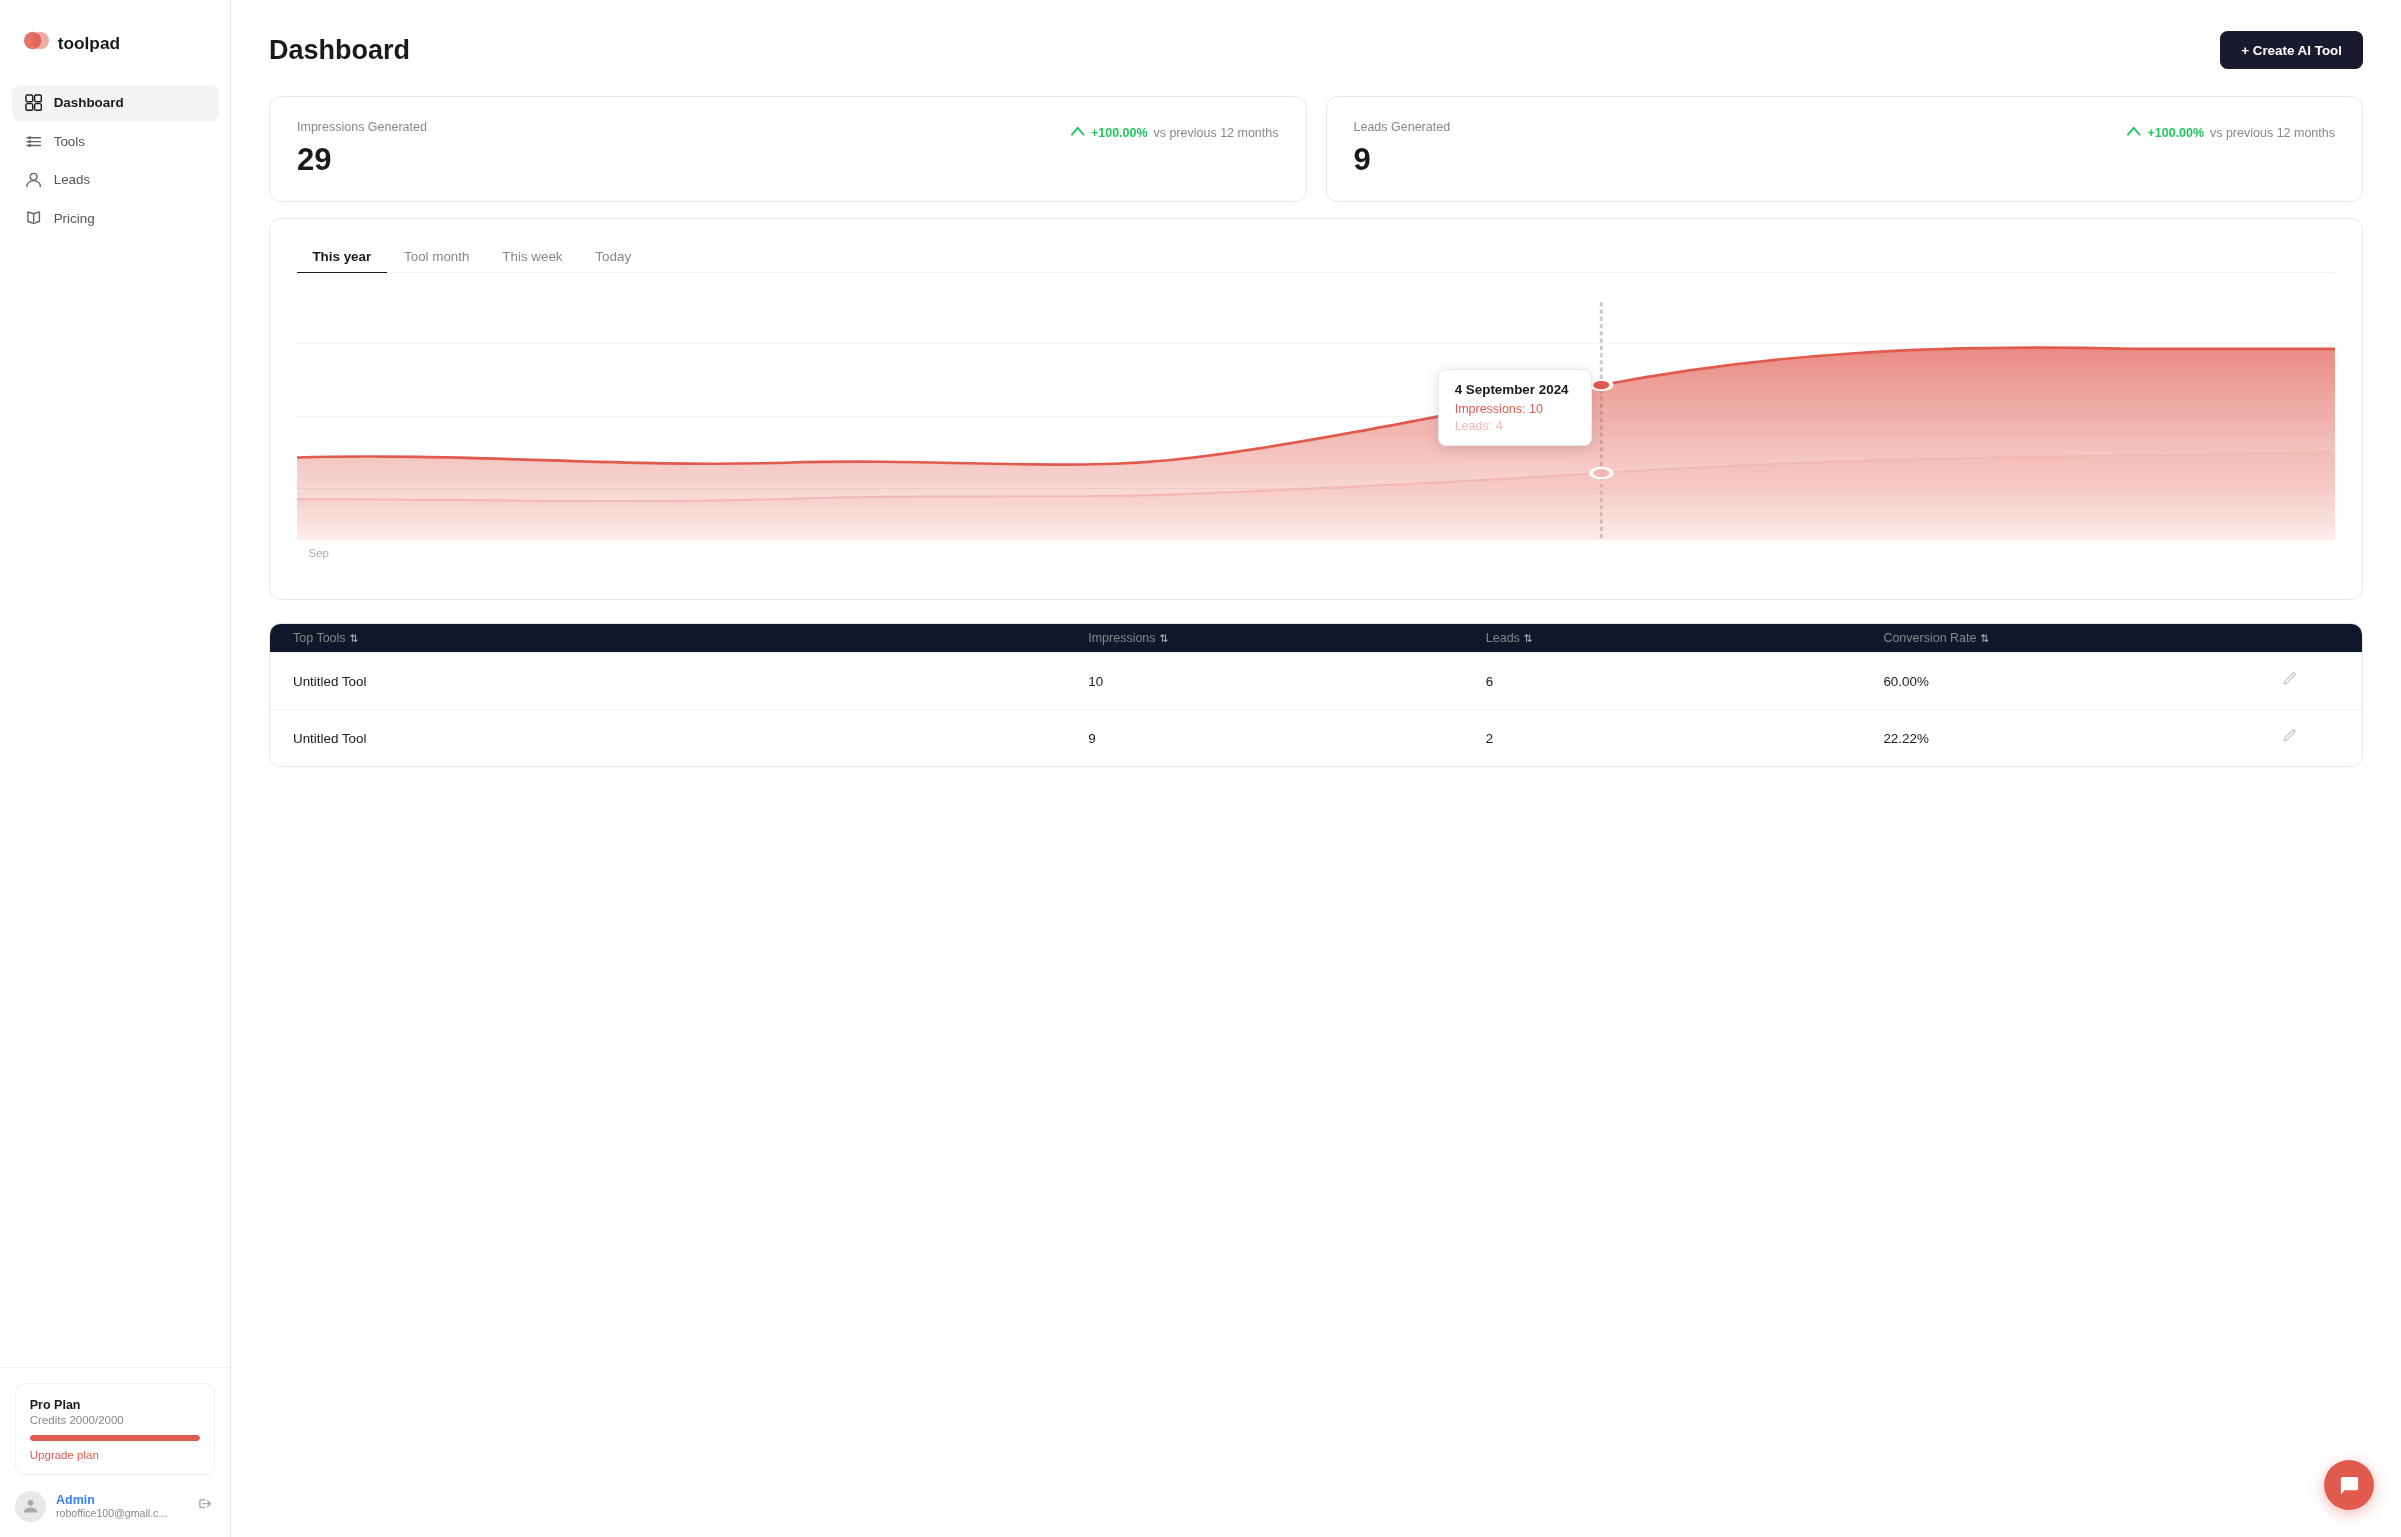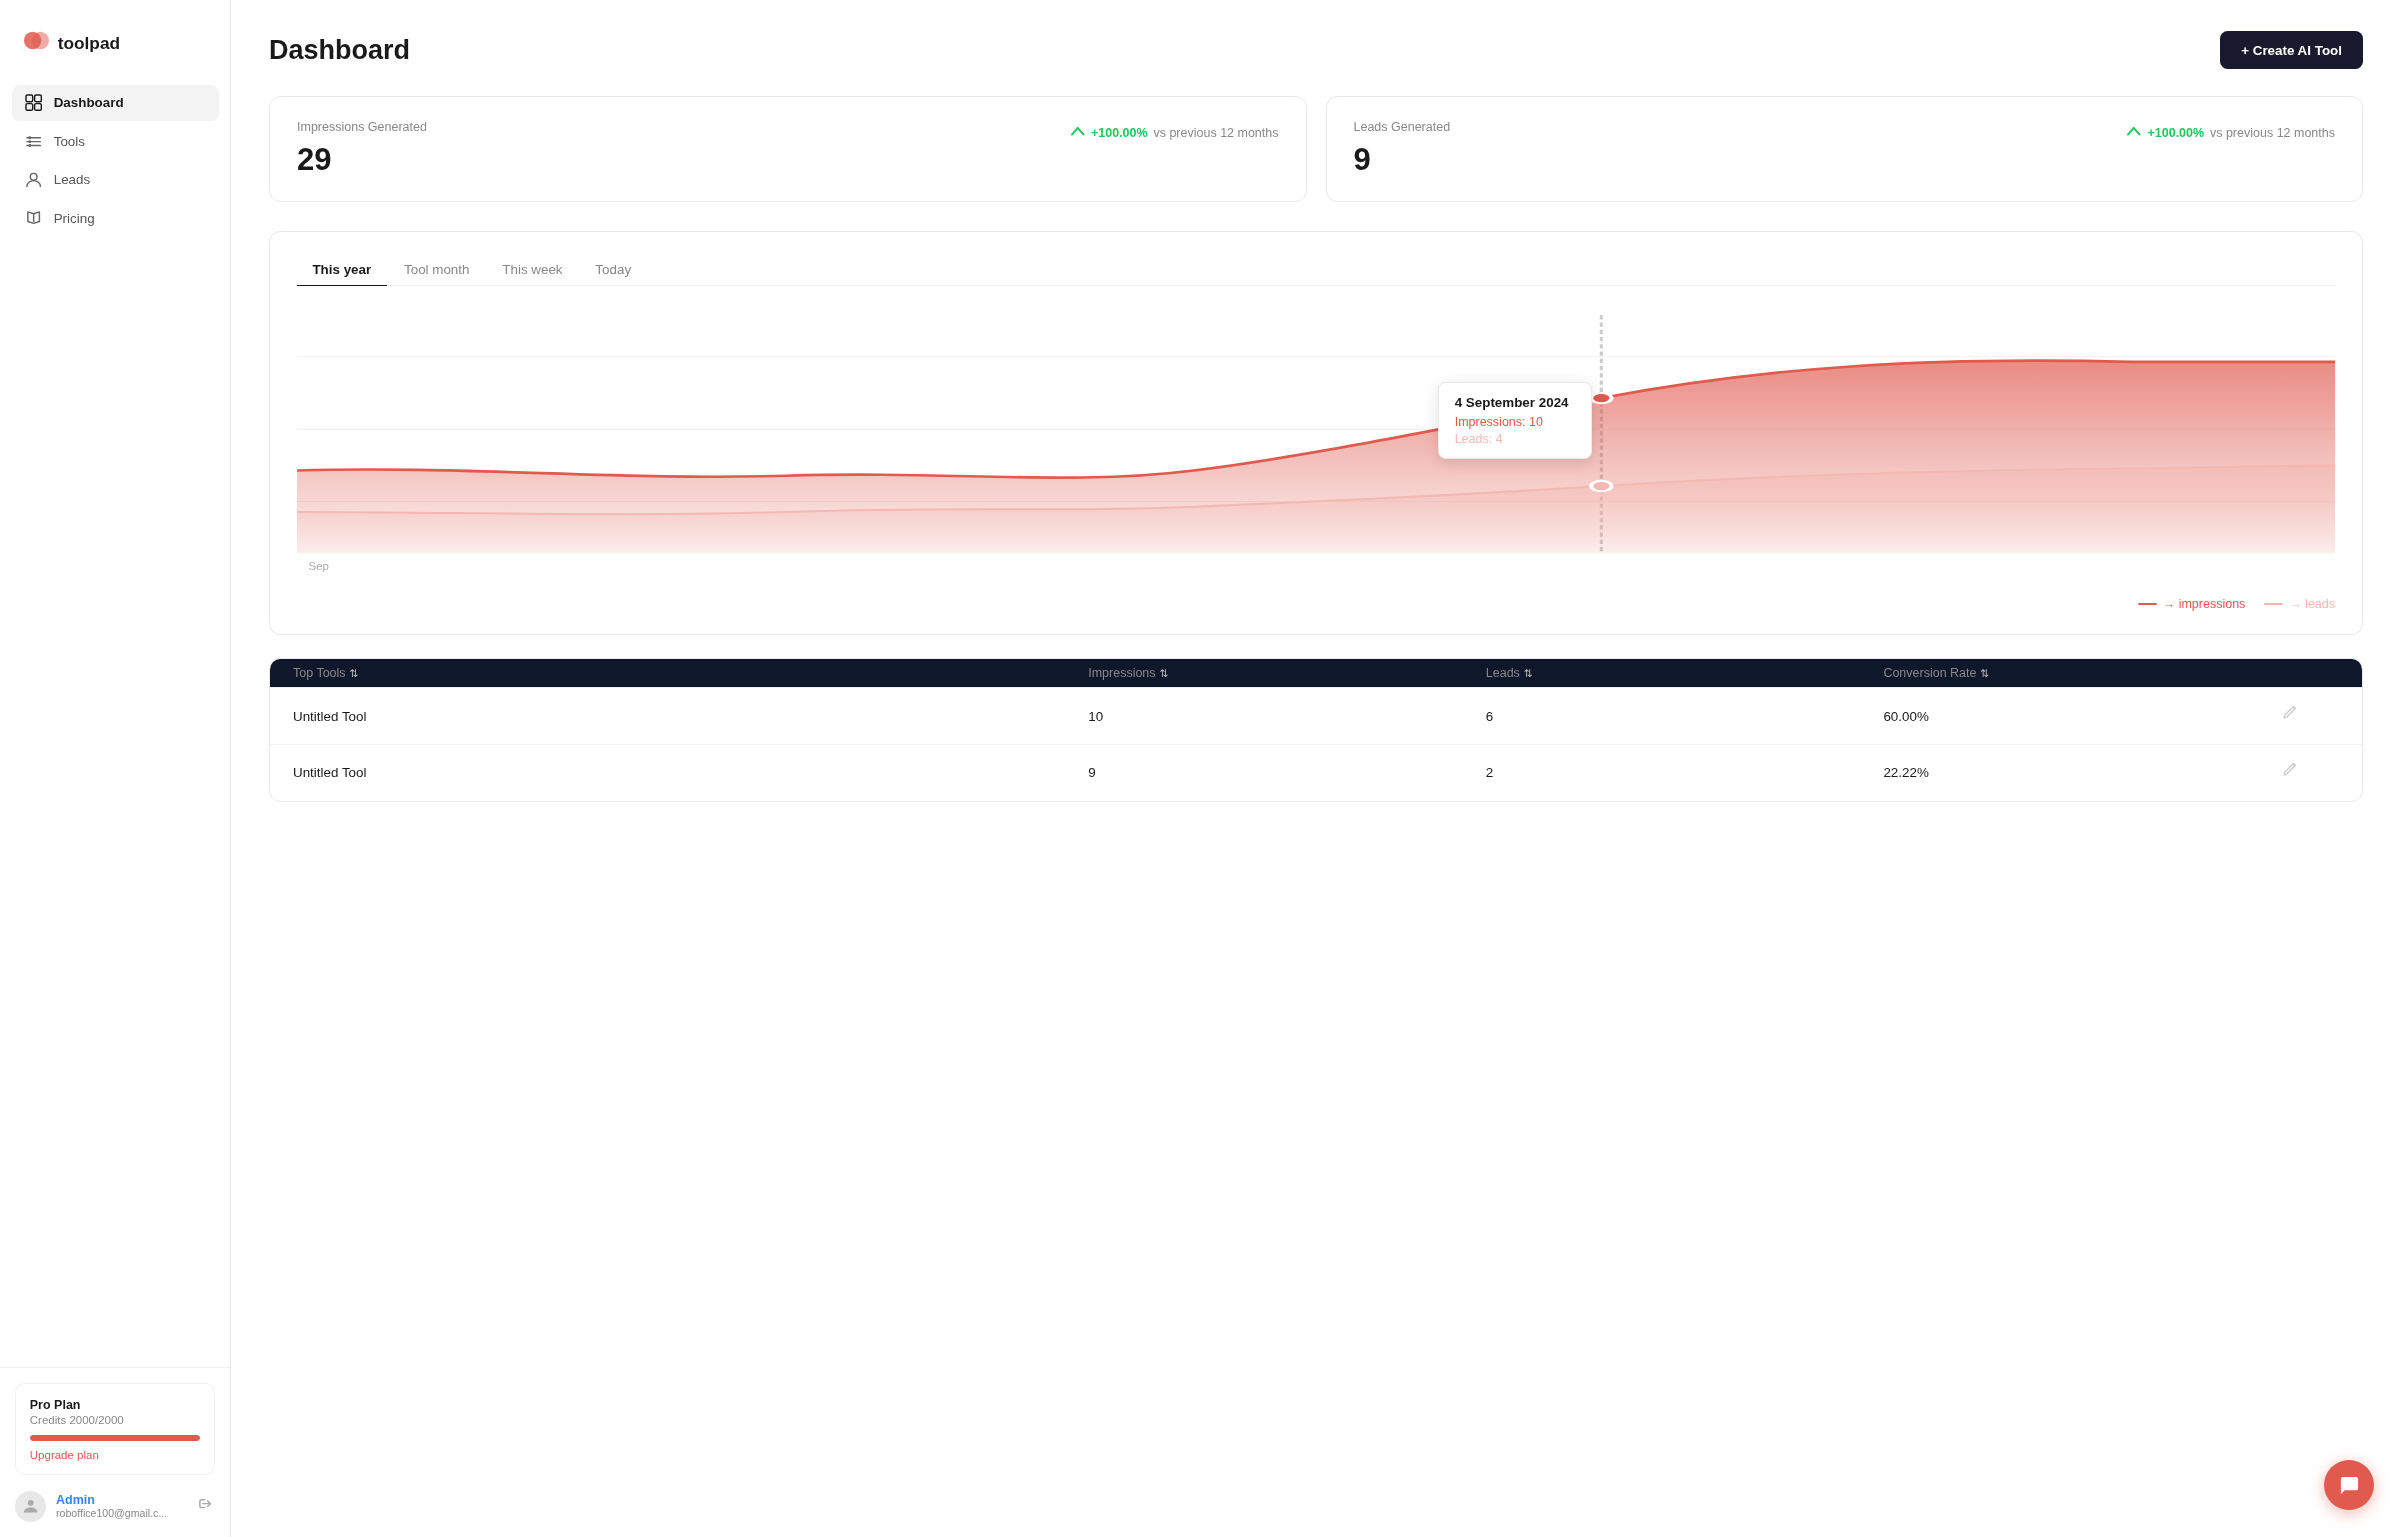--- a/index.html
+++ b/index.html
@@ -144,21 +144,21 @@
       display: flex;
       align-items: center;
       gap: 5.8px;
     }
 
     
     .stats-row {
       display: grid;
       grid-template-columns: 1fr 1fr;
       gap: 19px;
-      margin-bottom: 29px;
+      margin-bottom: 16px;
     }
     .stat-card {
       background: #fff;
       border: 1px solid #e8e8e8;
       border-radius: 11.5px;
       padding: 23px 27px;
     }
     .stat-label { font-size: 12.5px; color: #888; margin-bottom: 7.7px; }
     .stat-value { font-size: 31px; font-weight: 700; color: #1a1a1a; }
     .stat-change {
@@ -493,34 +493,20 @@
           <span>4</span>
         </div>
       </div>
 
       
       <div style="position:absolute; bottom:0; left:0; padding-left:11.5px;">
         <span class="chart-x-label">Sep</span>
       </div>
     </div>
 
-    <div class="chart-legend">
-      <div class="legend-item">
-        <div class="legend-line legend-impressions"></div>
-        <span class="legend-label-impressions">
-          → <span>impressions</span>
-        </span>
-      </div>
-      <div class="legend-item">
-        <div class="legend-line legend-leads"></div>
-        <span class="legend-label-leads">
-          → <span>leads</span>
-        </span>
-      </div>
-    </div>
   </div>
 
   <div class="table-section">
     <div class="table-header-row">
       <div class="table-col-header">
         <span>Top Tools</span>
         <span class="sort-icon">⇅</span>
       </div>
       <div class="table-col-header">
         <span>Impressions</span>

